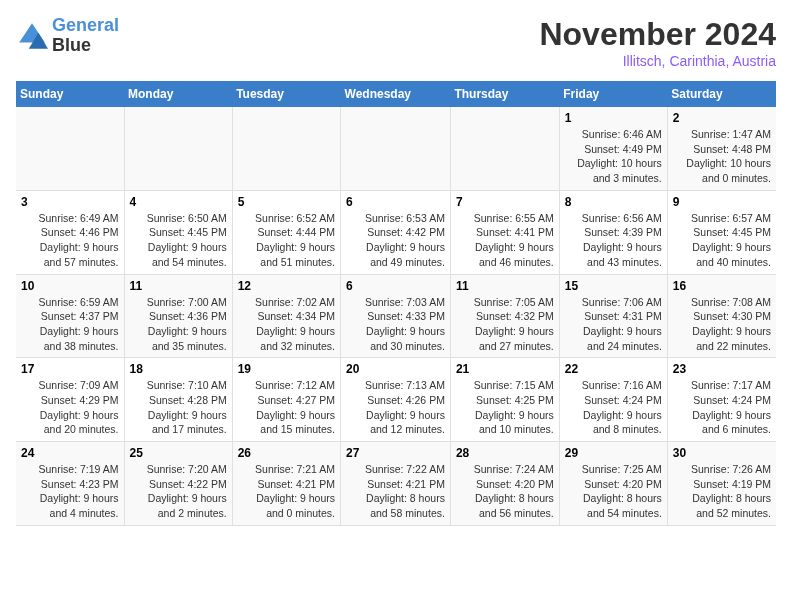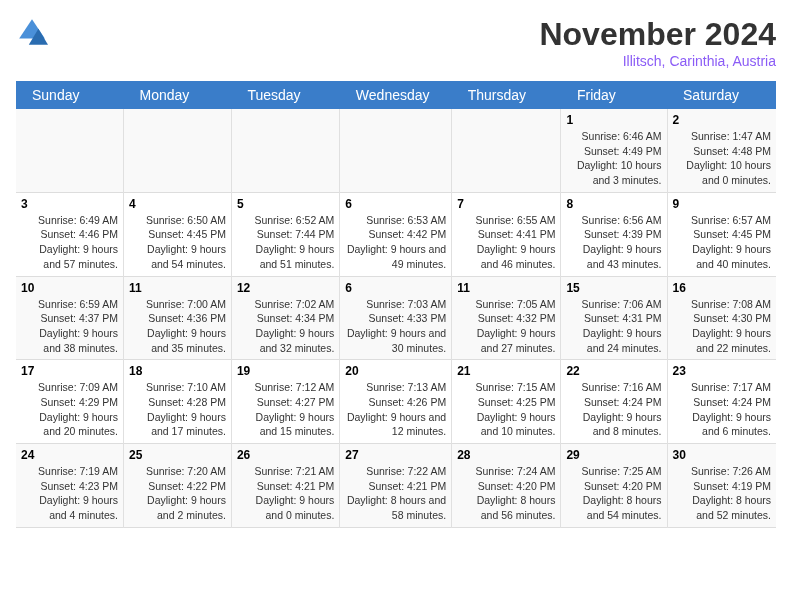--- a/index.html
+++ b/index.html
@@ -49,24 +49,24 @@
     table {
       width: 100%;
       border-collapse: collapse;
       font-size: 11px;
     }
     thead tr {
       background-color: #3a7dc9;
       color: #fff;
     }
     thead th {
-      padding: 6px 16px;
+      padding: 6px 4px;
       text-align: left;
-      font-size: 14px;
-      font-weight: normal;
+      font-size: 12px;
+      font-weight: bold;
     }
     tbody tr {
       border-bottom: 1px solid #ddd;
     }
     tbody tr:nth-child(odd) {
       background-color: #f9f9f9;
     }
     tbody tr:nth-child(even) {
       background-color: #fff;
     }
@@ -101,20 +101,24 @@
   </style>
 </head>
 <body>
 
 <div class="header">
   <div class="logo">
     <svg class="logo-icon" viewBox="0 0 40 40" xmlns="http://www.w3.org/2000/svg">
       <polygon points="20,4 36,28 4,28" fill="#4a90d9"></polygon>
       <polygon points="28,16 40,36 16,36" fill="#2a6cb0"></polygon>
     </svg>
+    <div class="logo-text">
+      <div><span>General</span></div>
+      <div>Blue</div>
+    </div>
   </div>
   <div class="title-area">
     <div class="month-title">November 2024</div>
     <div class="subtitle">Illitsch, Carinthia, Austria</div>
   </div>
 </div>
 
 <table>
   <thead>
     <tr>
@@ -156,21 +160,21 @@
         </td>
         <td>
           <span class="day-num">4</span>
           <div class="day-info">Sunrise: 6:50 AM
 Sunset: 4:45 PM
 Daylight: 9 hours and 54 minutes.</div>
         </td>
         <td>
           <span class="day-num">5</span>
           <div class="day-info">Sunrise: 6:52 AM
-Sunset: 7:44 PM
+Sunset: 4:44 PM
 Daylight: 9 hours and 51 minutes.</div>
         </td>
         <td>
           <span class="day-num">6</span>
           <div class="day-info">Sunrise: 6:53 AM
 Sunset: 4:42 PM
 Daylight: 9 hours and 49 minutes.</div>
         </td>
         <td>
           <span class="day-num">7</span>

